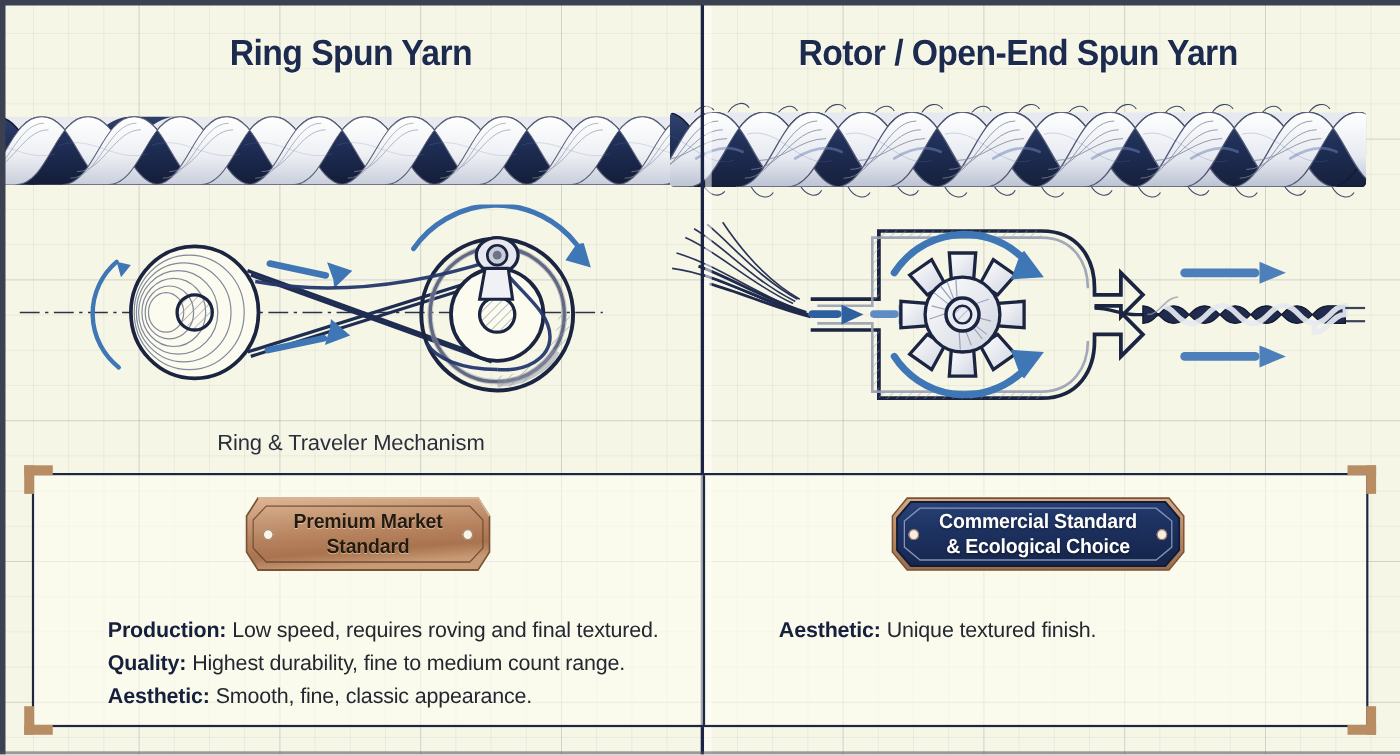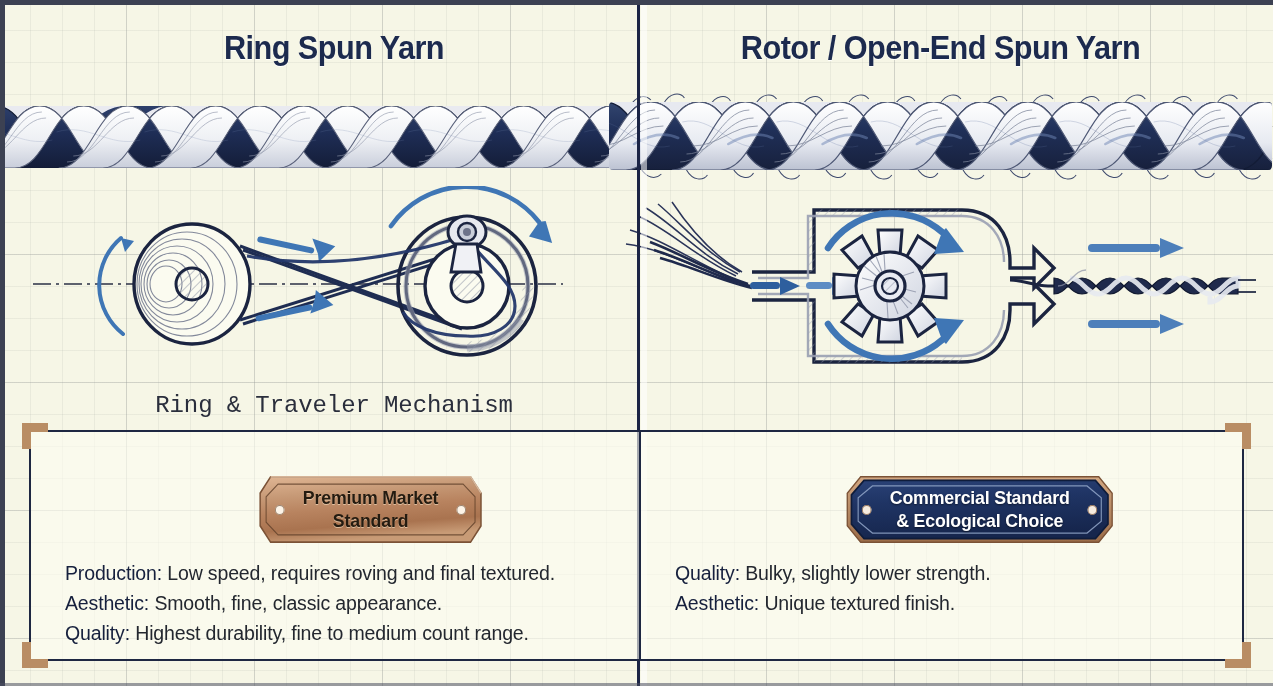--- a/index.html
+++ b/index.html
@@ -35,21 +35,21 @@
   .divider{
     position:absolute;left:637px;top:0;width:3px;height:686px;
     background:#1b2445;
   }
   .divider-glow{
     position:absolute;left:641px;top:0;width:6px;height:686px;
     background:rgba(255,255,255,0.55);
   }
 
   
-  .col{position:absolute;top:0;height:686px;padding-left:30px;}
+  .col{position:absolute;top:0;height:686px;}
   .col.left{left:0;width:638px;}
   .col.right{left:609px;width:633px;}
 
   
   .title{
     position:absolute;top:29px;left:0;width:100%;
     text-align:center;
     font-family:"Liberation Sans", sans-serif;
     font-size:33px;font-weight:bold;
     letter-spacing:-0.6px;
@@ -61,22 +61,22 @@
   
   .rope{position:absolute;left:0;top:92px;width:100%;height:90px;}
   .rope svg{display:block;width:100%;height:100%;}
 
   
   .mech{position:absolute;left:0;top:186px;width:100%;height:196px;}
   .mech svg{display:block;width:100%;height:100%;}
 
   .mech-caption{
     position:absolute;top:392px;left:0;width:100%;
-    text-align:center;font-size:24px;color:#2a2e3c;
-    font-family:Liberation Mono, monospace;
+    text-align:center;font-size:20px;color:#2a2e3c;
+    font-family:Liberation Sans, sans-serif;
     letter-spacing:-0.1px;
   }
 
   
   .panel{
     position:absolute;left:29px;top:430px;width:1215px;height:231px;
     border:2px solid #1e2742;
     background:rgba(252,252,240,0.62);
     box-sizing:border-box;
   }
@@ -97,21 +97,21 @@
 
   .panel-split{
     position:absolute;left:608px;top:0;width:2px;height:227px;background:#1e2742;
   }
 
   .panel-col{position:absolute;top:0;height:231px;box-sizing:border-box;}
   .panel-col.left{left:0;width:608px;}
   .panel-col.right{left:610px;width:605px;}
 
   
-  .plaque-wrap{position:absolute;top:43px;left:0;width:100%;display:flex;justify-content:center;margin-left:36px;}
+  .plaque-wrap{position:absolute;top:19px;left:0;width:100%;display:flex;justify-content:center;}
   .plaque{
     position:relative;
     padding:11px 46px 12px 46px;
     text-align:center;
     font-weight:bold;font-size:18.5px;line-height:23px;
     letter-spacing:-0.2px;
     transform:scaleX(0.96);
   }
   .plaque .octa{
     position:absolute;left:0;top:0;width:100%;height:100%;
@@ -130,21 +130,21 @@
   .plaque.navy .txt{color:#ffffff;text-shadow:0 1px 2px rgba(0,0,0,.5);}
   .plaque.navy .screw{background:#f6ece0;box-shadow:inset 0 0 0 1px rgba(120,80,50,.75);}
 
   
   .specs{
     position:absolute;left:34px;top:126px;right:18px;
     font-size:19.5px;line-height:30px;color:#20242f;
     letter-spacing:-0.15px;
   }
   .specs .row{white-space:nowrap;}
-  .specs .k{font-weight:normal;color:#16203d;}
+  .specs .k{font-weight:bold;color:#16203d;margin-left:33px;}
   .specs .v{color:#23272f;}
 </style>
 </head>
 <body>
 
 <div class="canvas">
 
   <div class="col left">
 
     <div class="title">Ring Spun Yarn</div>
@@ -599,26 +599,26 @@
           </div>
         </div>
       </div>
 
       <div class="specs">
         <div class="row">
           <span class="k">Production:</span>
           <span class="v">Low speed, requires roving and final textured.</span>
         </div>
         <div class="row">
+          <span class="k">Quality:</span>
+          <span class="v">Highest durability, fine to medium count range.</span>
+        </div>
+        <div class="row">
           <span class="k">Aesthetic:</span>
           <span class="v">Smooth, fine, classic appearance.</span>
-        </div>
-        <div class="row">
-          <span class="k">Quality:</span>
-          <span class="v">Highest durability, fine to medium count range.</span>
         </div>
       </div>
     </div>
 
     <div class="panel-col right">
       <div class="plaque-wrap">
         <div class="plaque navy">
           <div class="octa">
             <svg viewBox="0 0 320 76" preserveAspectRatio="none">
               <defs>
@@ -641,24 +641,20 @@
           <div class="screw r"></div>
           <div class="txt">
             <div>Commercial Standard</div>
             <div>&amp; Ecological Choice</div>
           </div>
         </div>
       </div>
 
       <div class="specs">
         <div class="row">
-          <span class="k">Quality:</span>
-          <span class="v">Bulky, slightly lower strength.</span>
-        </div>
-        <div class="row">
           <span class="k">Aesthetic:</span>
           <span class="v">Unique textured finish.</span>
         </div>
       </div>
     </div>
   </div>
 
   <div class="edge-top"></div>
   <div class="edge-left"></div>
   <div class="edge-bottom"></div>

